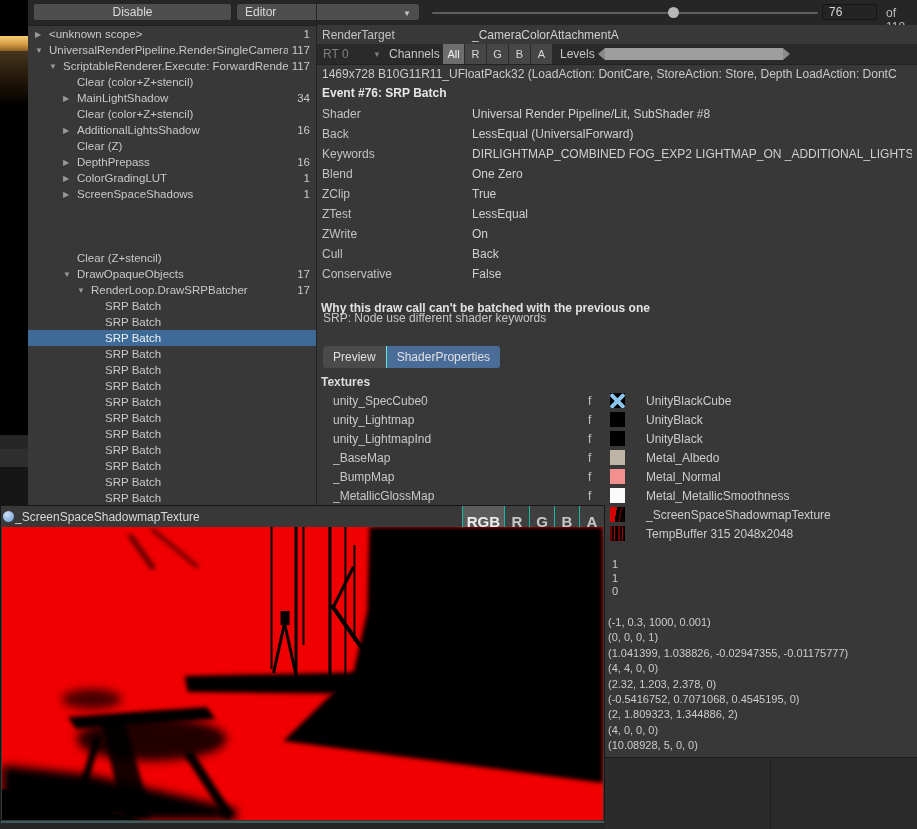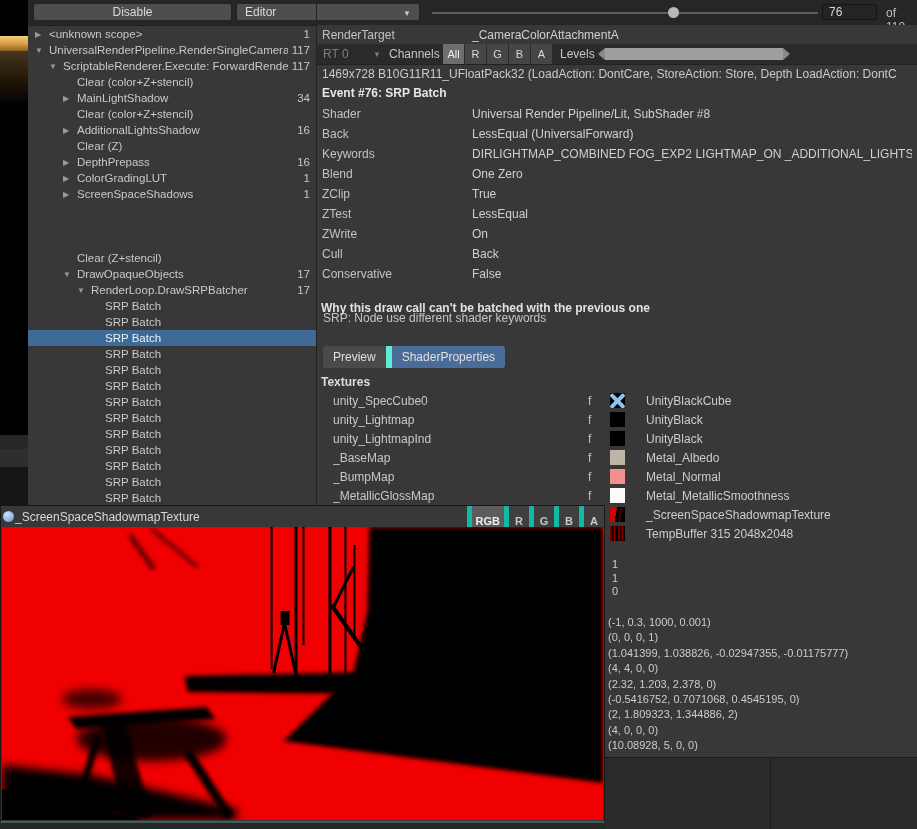--- a/index.html
+++ b/index.html
@@ -57,21 +57,21 @@
   .lv-tip-r{width:0;height:0;border-top:6px solid transparent;border-bottom:6px solid transparent;border-left:7px solid #8a8a8a;}
   #buffer-info{position:absolute;left:5px;top:42px;white-space:nowrap;color:#cacaca;}
   #event-header{position:absolute;left:5px;top:61px;font-weight:bold;color:#e6e6e6;}
   #detail-rows{position:absolute;left:5px;top:82px;width:590px;}
   .detail-row{height:20px;display:flex;}
   .detail-row .dl{width:150px;flex:0 0 150px;color:#c2c2c2;}
   .detail-row .dv{flex:1;color:#d0d0d0;white-space:nowrap;overflow:hidden;}
   #why-title{position:absolute;left:4px;top:276px;font-weight:bold;color:#e2e2e2;}
   #why-reason{position:absolute;left:6px;top:286px;color:#c6c6c6;}
   #prop-tabs{position:absolute;left:6px;top:321px;height:22px;display:flex;border-radius:3px;overflow:hidden;}
-  .tab{height:22px;display:flex;align-items:center;padding:0 10px;background:#4a4a4a;color:#e0e0e0;border-right:6px solid #5eead4;}
+  .tab{height:22px;display:flex;align-items:center;padding:0 10px;background:#4a4a4a;color:#e0e0e0;border-right:1px solid #5eead4;}
   .tab.selected{background:#4a6c99;border-right:none;}
   #textures-header{position:absolute;left:4px;top:350px;font-weight:bold;color:#dcdcdc;}
   #texture-rows{position:absolute;left:0;top:366px;width:600px;}
   .tex-row{height:19px;display:flex;align-items:center;}
   .tex-name{margin-left:16px;width:255px;flex:0 0 255px;color:#c8c8c8;white-space:nowrap;overflow:hidden;}
   .tex-f{width:20px;flex:0 0 20px;color:#c0c0c0;}
   .tex-thumb{width:15px;height:15px;flex:0 0 15px;margin-left:2px;position:relative;overflow:hidden;}
   .tex-label{margin-left:21px;color:#cccccc;white-space:nowrap;}
   .thumb-blackcube{background:#000;}
   .thumb-blackcube:before,.thumb-blackcube:after{content:"";position:absolute;left:-2px;top:6px;width:19px;height:4px;background:#8cc6f0;border-radius:2px;}
@@ -88,22 +88,22 @@
   #vectors-col{position:absolute;left:291px;top:591px;}
   #vectors-col div{height:15.4px;font-size:11px;color:#cccccc;white-space:nowrap;}
   
   #preview-window{position:absolute;left:0;top:505px;width:605px;height:318px;background:#383838;
                   border:1px solid #171717;box-sizing:border-box;border-bottom:2px solid #3e5c5c;z-index:10;}
   #preview-titlebar{position:absolute;left:0;top:0;width:603px;height:21px;background:#383838;display:flex;align-items:center;}
   #preview-icon{width:11px;height:11px;border-radius:50%;margin-left:2px;flex:0 0 11px;
                 background:radial-gradient(circle at 35% 30%,#cfe3f5,#8fb6e0 60%,#5d87b5);}
   #preview-title{margin-left:1px;color:#d8d8d8;white-space:nowrap;flex:1 1 auto;overflow:hidden;}
   #preview-channels{display:flex;height:21px;flex:0 0 auto;}
-  .pchan-btn{min-width:25px;height:30px;background:#3f3f3f;border-left:5px solid #14b8a6;
-             display:flex;align-items:center;justify-content:center;font-size:11px;font-weight:bold;color:#c8c8c8;padding:0 4px;box-sizing:border-box;}
+  .pchan-btn{min-width:25px;height:30px;background:#3f3f3f;border-left:1px solid #14b8a6;
+             display:flex;align-items:center;justify-content:center;font-size:15px;font-weight:bold;color:#c8c8c8;padding:0 4px;box-sizing:border-box;}
   .pchan-btn.selected{background:#5c5c5c;color:#eee;}
   #preview-content{position:absolute;left:1px;top:21px;width:601px;height:293px;background:#f00000;}
   #preview-content svg{display:block;width:100%;height:100%;}
   
   #below-right{position:absolute;left:605px;top:757px;width:312px;height:72px;background:#2b2b2b;border-top:1px solid #1c1c1c;}
   #below-right .seam{position:absolute;left:165px;top:0;width:1px;height:72px;background:#1c1c1c;}
   #below-left{position:absolute;left:0;top:823px;width:605px;height:6px;background:#262626;}
 </style>
 </head>
 <body>

